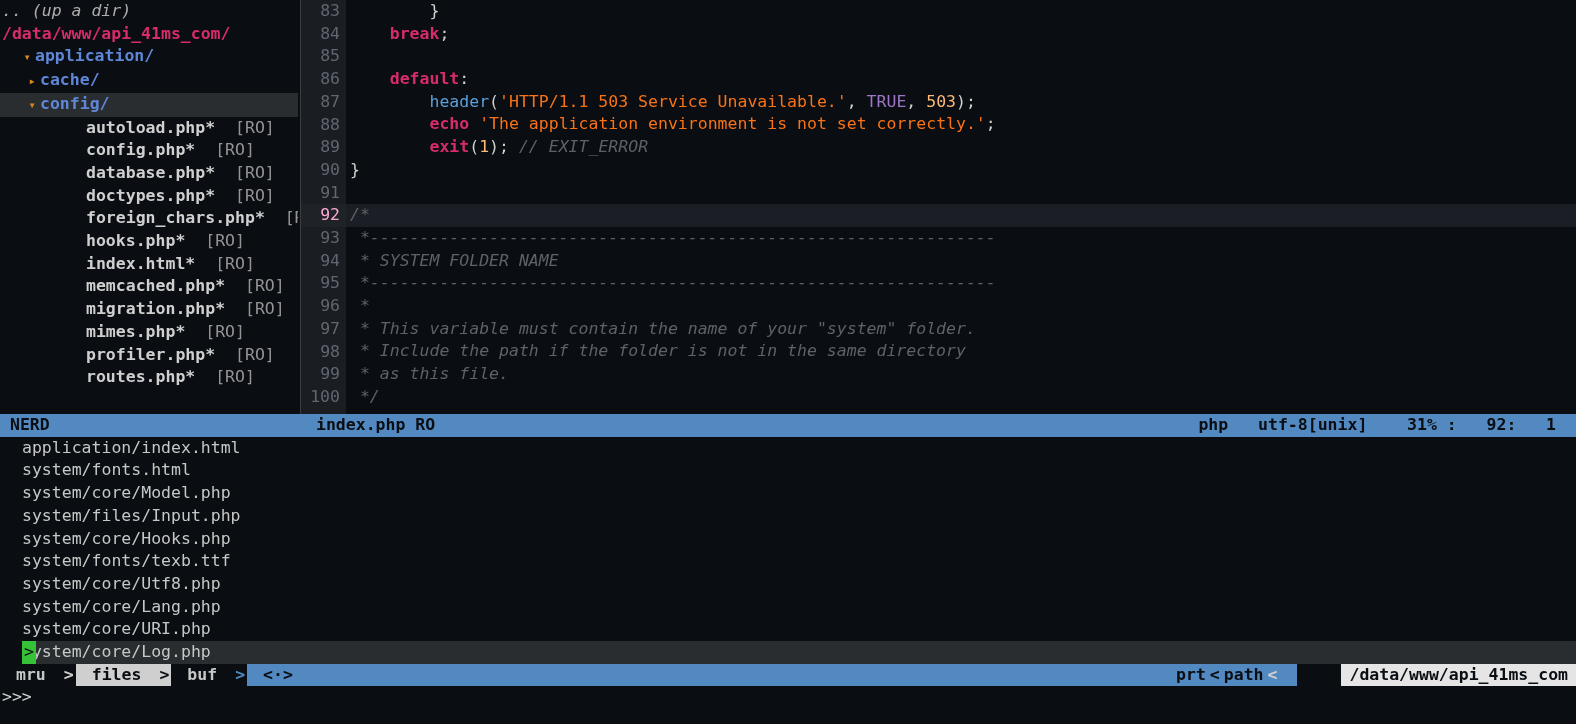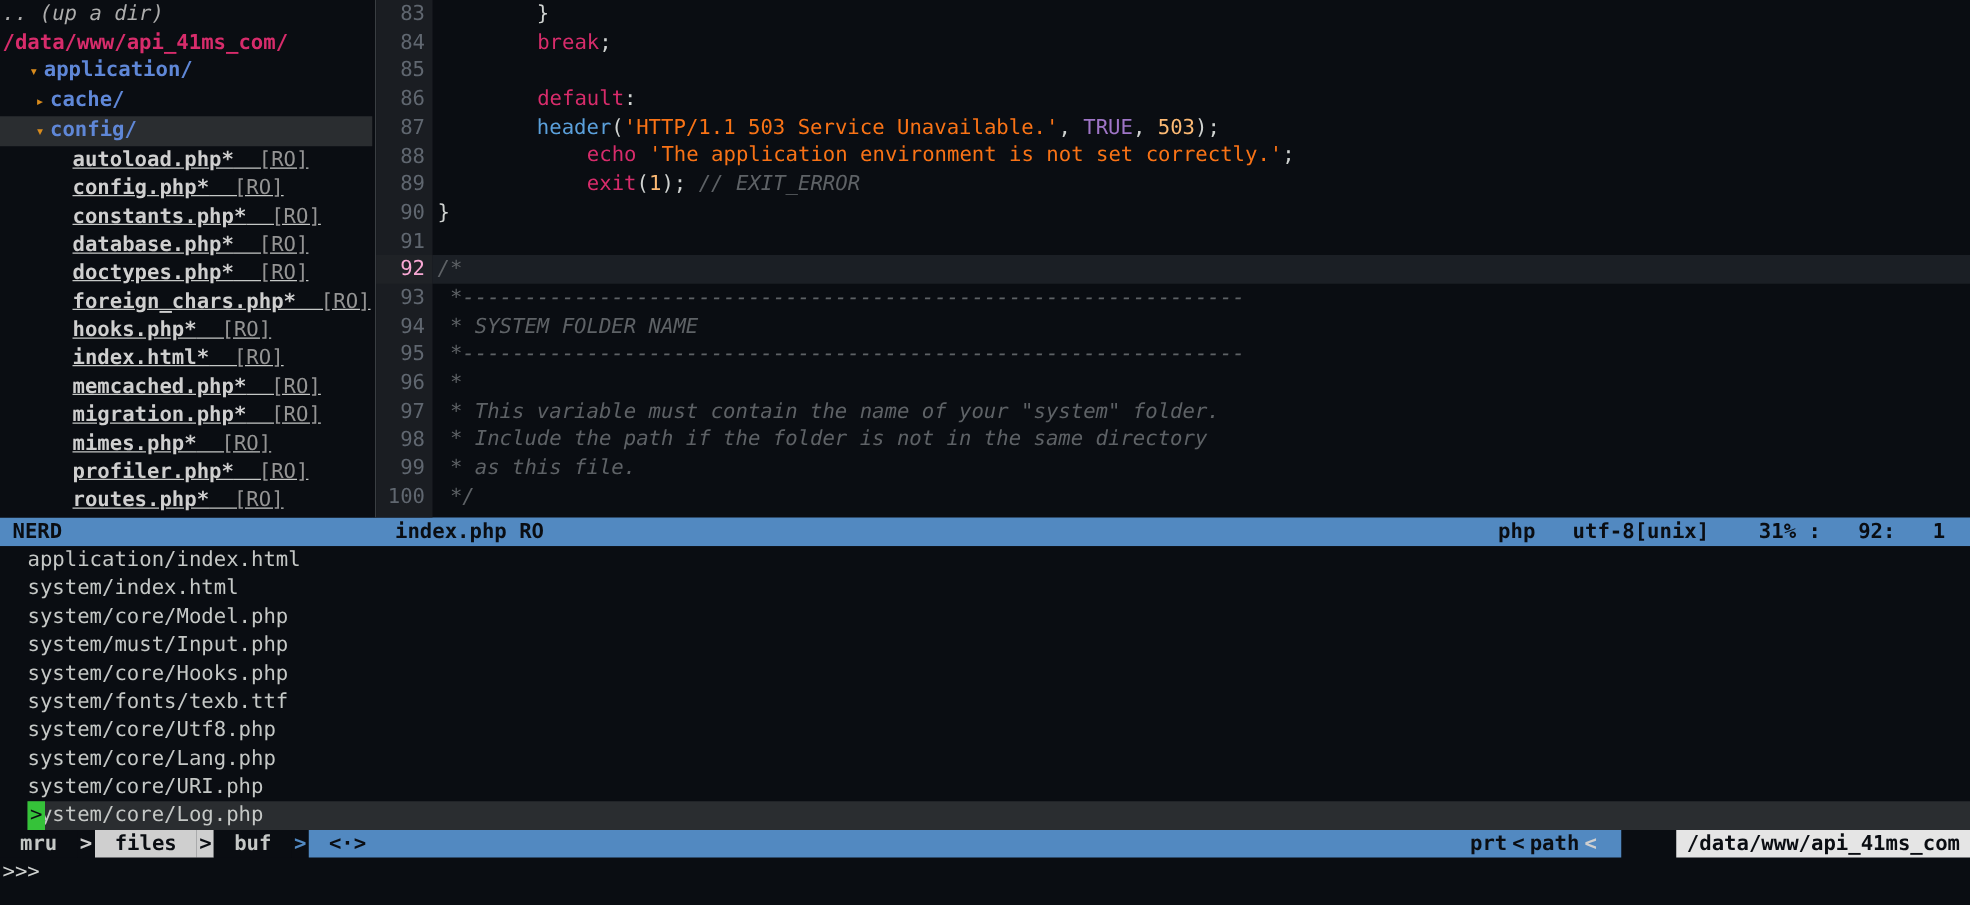--- a/index.html
+++ b/index.html
@@ -15,31 +15,31 @@
   }
   .top-pane { display:flex; height:414px; }
   .sidebar { width:298px; background:#0a0d12; }
   .sidebar .line { padding-left:2px; white-space:nowrap; overflow:hidden; }
   .sidebar .updir { color:#adadad; font-style:italic; padding-left:2px; }
   .sidebar .path { color:#d72c6b; font-weight:bold; padding-left:2px;}
   .sidebar .dir0 { color:#5f87d7; font-weight:bold; padding-left:19px; }
   .sidebar .dir1 { color:#5f87d7; font-weight:bold; padding-left:24px; }
   .sidebar .dir1.selected { background:#2a2d30; }
   .sidebar .tri { color:#d88b1d; display:inline-block; width:16px; text-align:center; font-size:12px; }
-  .sidebar .file { padding-left:58px; white-space:pre;text-decoration:underline; }
+  .sidebar .file { padding-left:86px; white-space:pre; }
   .sidebar .fname { font-weight:bold; color:#cfcfcf; }
   .sidebar .ro { color:#949494; }
   .sep { width:3px; background:#0a0d12; border-right:1px solid #3a3e42; }
   .gutter { width:45px; text-align:right; background:#1a1d22; color:#606770; }
   .gutter .ln { padding-right:6px; }
   .gutter .current { color:#f9a8d4; background:#1f2226; }
   .code { flex:1; white-space:pre; }
   .code .row { padding-left:4px; height:22.7px; }
   .code .row.cur { background:#1b1f25; }
-  .kw { color:#d72c6b; font-weight:normal;margin-left:40px; }
+  .kw { color:#d72c6b; font-weight:bold; }
   .fn { color:#5ba0db; }
   .str { color:#f97316; }
   .const { color:#9f75c7; }
   .num { color:#fdba74; }
   .punc { color:#cfd2d0; }
   .com { color:#5e6266; font-style:italic; }
   .statusbar { height:22.7px; background:#5289c1; color:#0a0d12; display:flex; font-weight:bold; }
   .statusbar .left { width:298px; padding-left:10px; }
   .statusbar .sep2 { width:18px; }
   .statusbar .file { }
@@ -65,21 +65,20 @@
 <div class="top-pane">
   <div class="sidebar">
     <div class="line updir">.. (up a dir)</div>
     <div class="line path">/data/www/api_41ms_com/</div>
     <div class="line dir0"><span class="tri">▾</span><span>application/</span></div>
     <div class="line dir1"><span class="tri">▸</span><span>cache/</span></div>
     <div class="line dir1 selected"><span class="tri">▾</span><span>config/</span></div>
     <div id="file-list">
         <div class="file"><span class="fname">autoload.php*</span><span class="ro">  [RO]</span></div>
         <div class="file"><span class="fname">config.php*</span><span class="ro">  [RO]</span></div>
-        <div class="file"><span class="fname">constants.php*</span><span class="ro">  [RO]</span></div>
         <div class="file"><span class="fname">database.php*</span><span class="ro">  [RO]</span></div>
         <div class="file"><span class="fname">doctypes.php*</span><span class="ro">  [RO]</span></div>
         <div class="file"><span class="fname">foreign_chars.php*</span><span class="ro">  [RO]</span></div>
         <div class="file"><span class="fname">hooks.php*</span><span class="ro">  [RO]</span></div>
         <div class="file"><span class="fname">index.html*</span><span class="ro">  [RO]</span></div>
         <div class="file"><span class="fname">memcached.php*</span><span class="ro">  [RO]</span></div>
         <div class="file"><span class="fname">migration.php*</span><span class="ro">  [RO]</span></div>
         <div class="file"><span class="fname">mimes.php*</span><span class="ro">  [RO]</span></div>
         <div class="file"><span class="fname">profiler.php*</span><span class="ro">  [RO]</span></div>
         <div class="file"><span class="fname">routes.php*</span><span class="ro">  [RO]</span></div>
@@ -114,27 +113,27 @@
   <div class="sep2"></div>
   <div class="file">index.php RO</div>
   <div class="right">php   utf-8[unix]    31% :   92:   1 </div>
 </div>
 
 <div class="mru-pane" id="mru">
     <div class="mru-row">
       <div class="item">application/index.html</div>
     </div>
     <div class="mru-row">
-      <div class="item">system/index.html</div>
+      <div class="item">system/fonts.html</div>
     </div>
     <div class="mru-row">
       <div class="item">system/core/Model.php</div>
     </div>
     <div class="mru-row">
-      <div class="item">system/must/Input.php</div>
+      <div class="item">system/files/Input.php</div>
     </div>
     <div class="mru-row">
       <div class="item">system/core/Hooks.php</div>
     </div>
     <div class="mru-row">
       <div class="item">system/fonts/texb.ttf</div>
     </div>
     <div class="mru-row">
       <div class="item">system/core/Utf8.php</div>
     </div>

